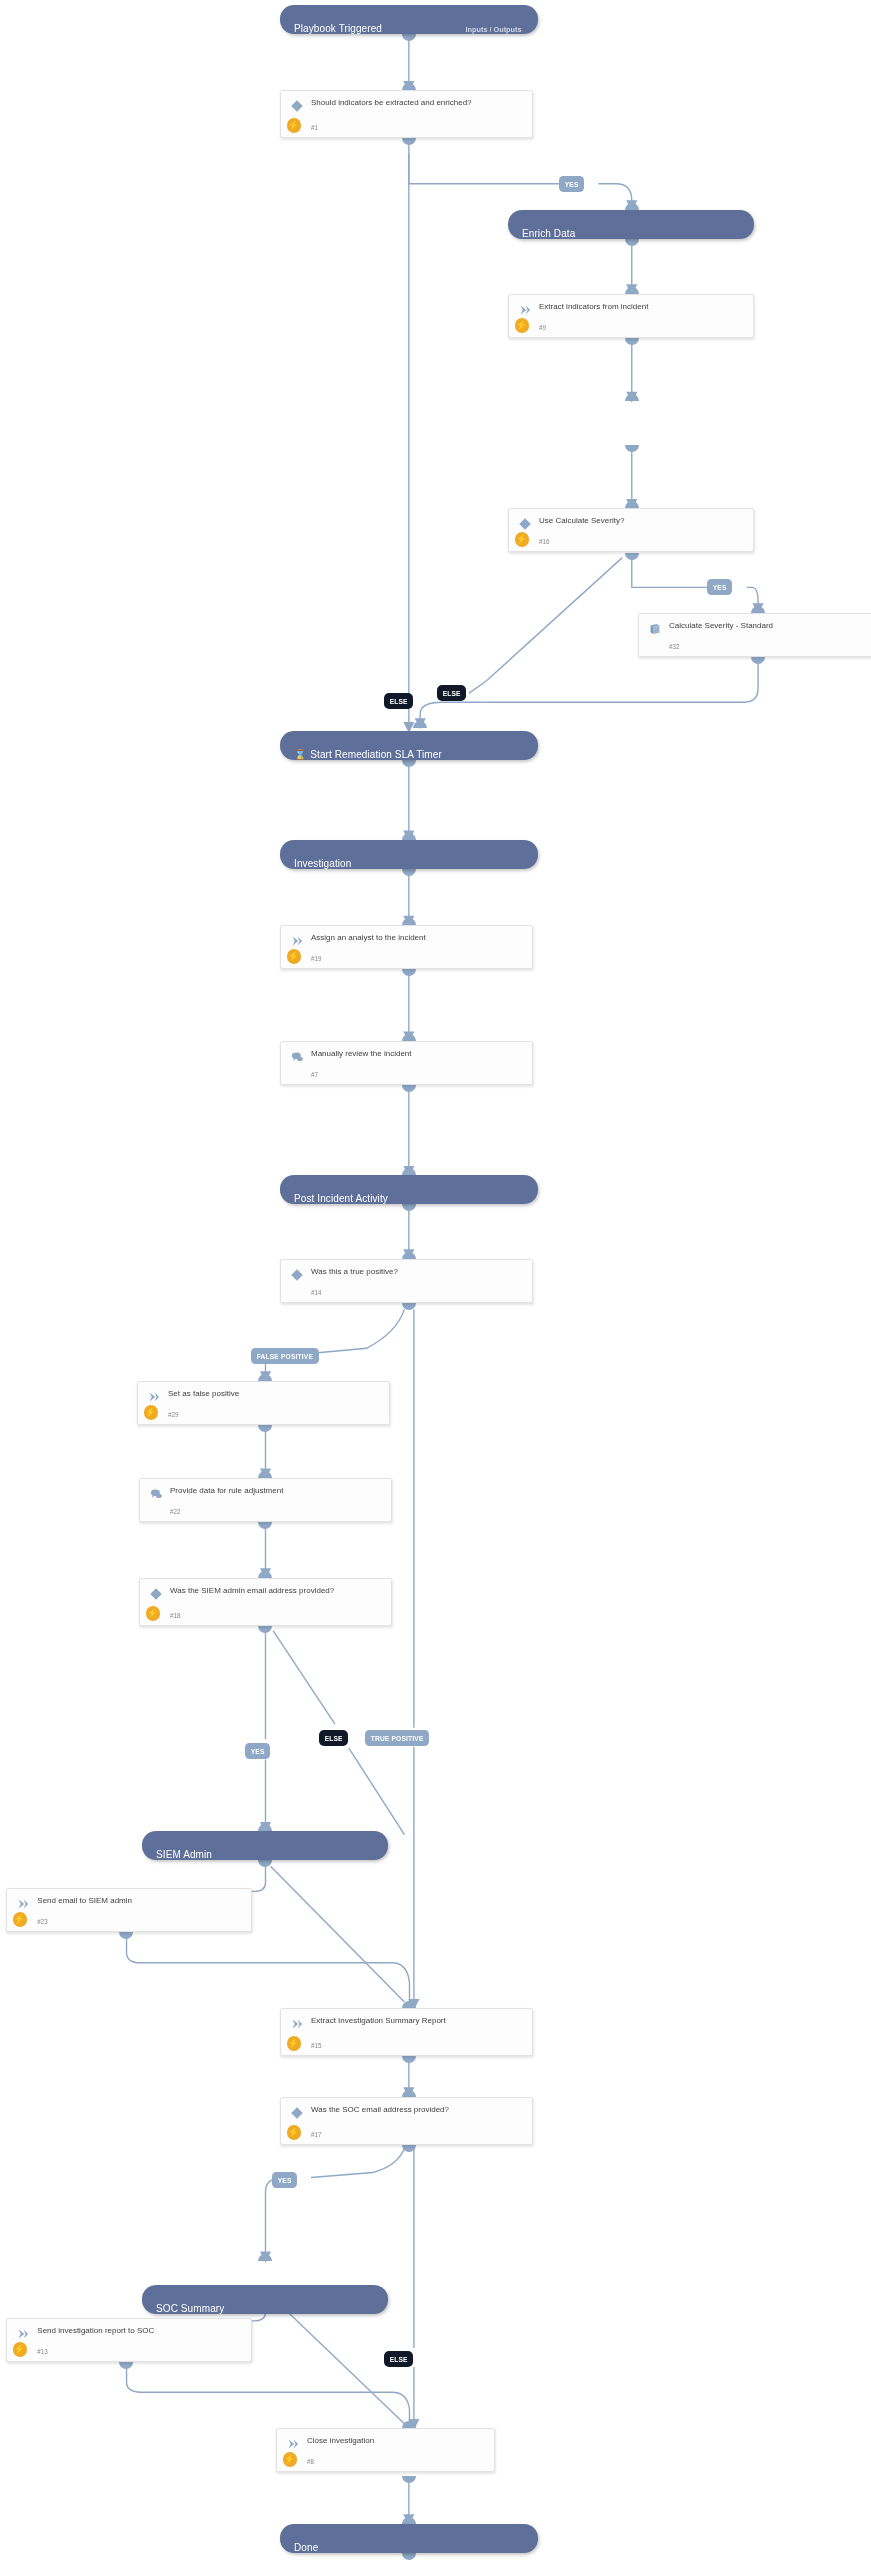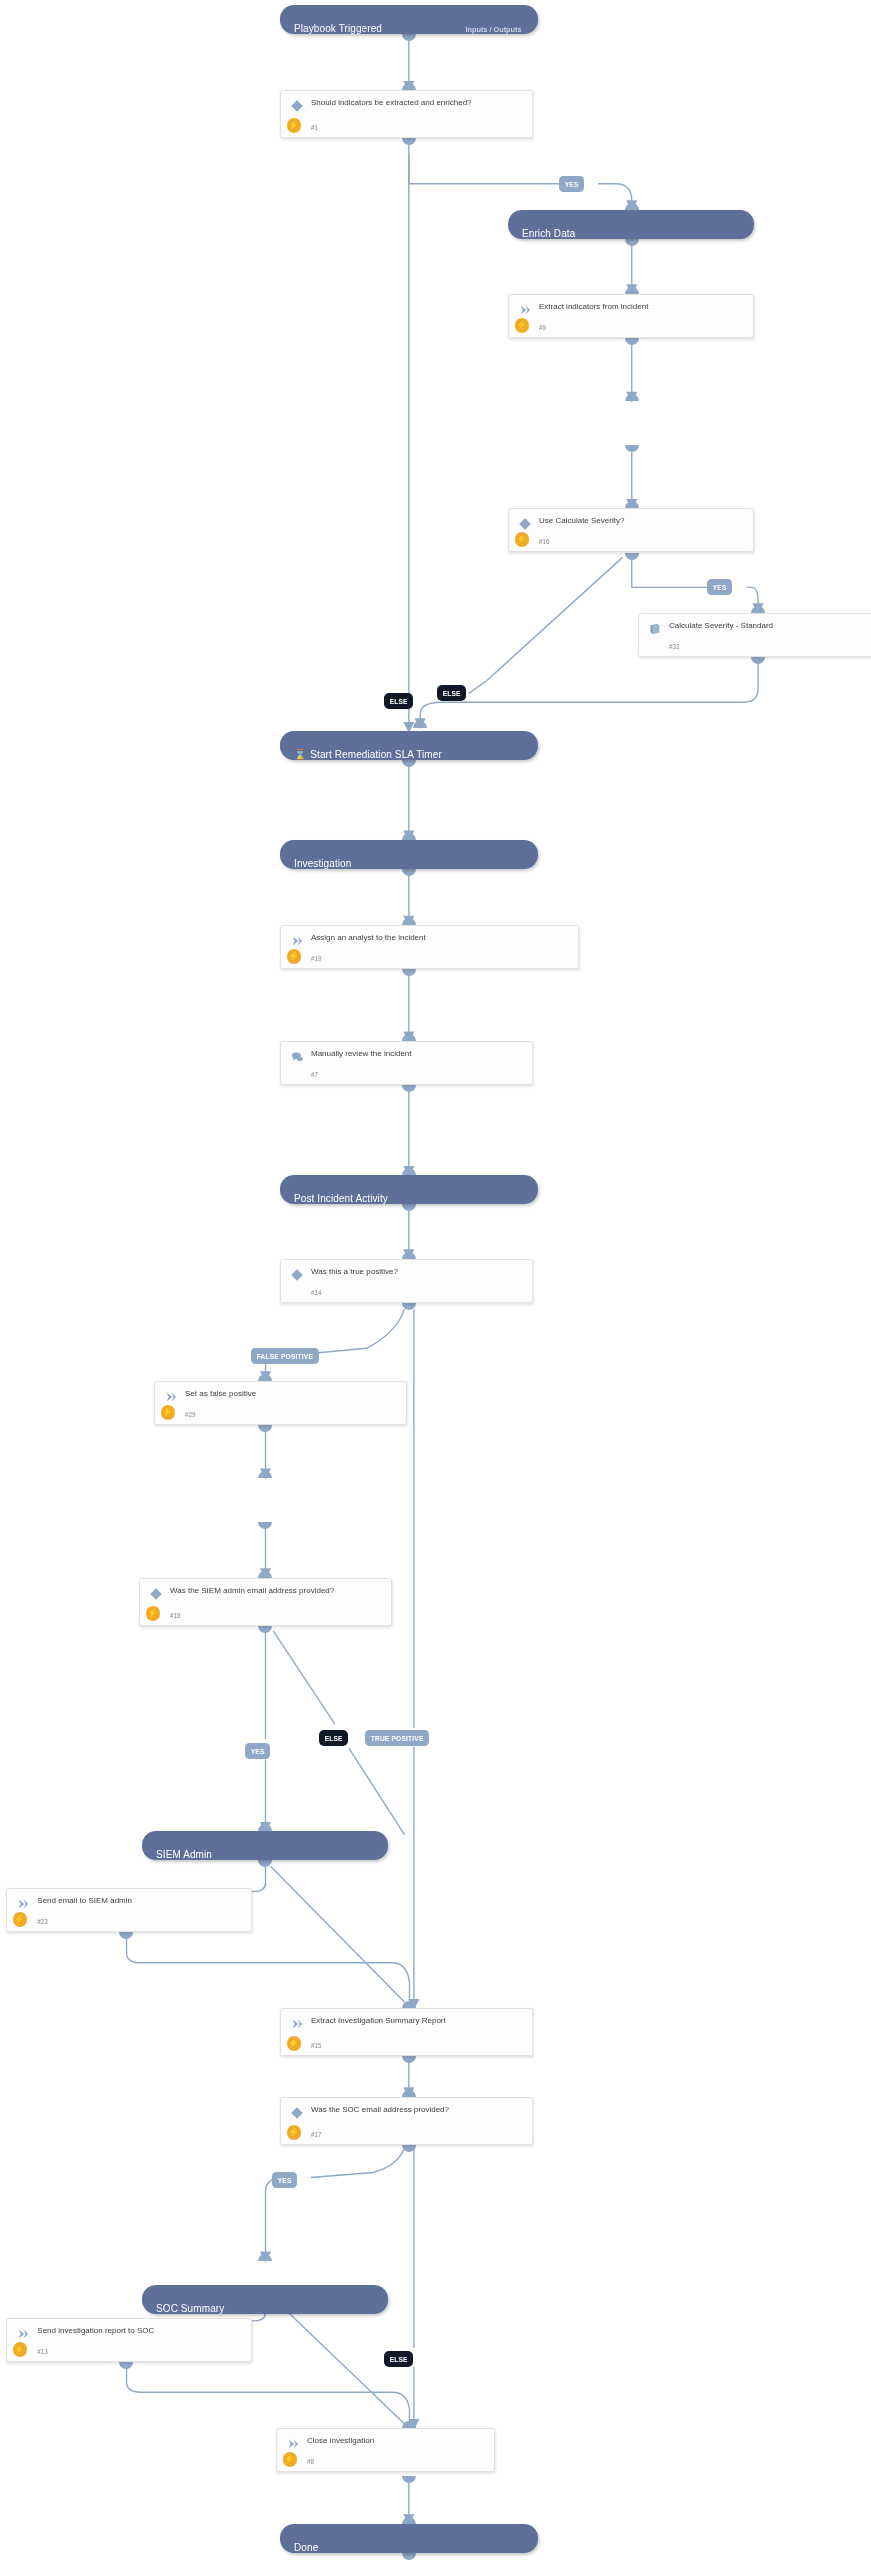--- a/index.html
+++ b/index.html
@@ -275,21 +275,21 @@
       <svg viewBox="0 0 22 22" width="14" height="14">
           <path d="M4 5 L14 3 L18 6 L8 8 Z" fill="#8fa8c6"></path>
           <path d="M4 5 L8 8 L8 19 L4 16 Z" fill="#7e9ab9"></path>
           <path d="M8 8 L18 6 L18 17 L8 19 Z" fill="#9db6d0"></path>
         </svg>
     </span>
     <div class="title">Calculate Severity - Standard</div>
     <div class="num">#32</div>
   </div>
 
-  <div class="card" style="left:280px;top:925px;width:299px;height:44px;">
+  <div class="card" style="left:280px;top:925px;width:253px;height:44px;">
     <span class="ic">
       <svg viewBox="0 0 22 22" width="14" height="14">
           <path d="M4 4 L13 11 L4 18 L7.5 11 Z" fill="#8fa8c6"></path>
           <path d="M12 4 L19 11 L12 18 L15 11 Z" fill="#8fa8c6"></path>
         </svg>
     </span>
     <div class="title">Assign an analyst to the incident</div>
     <div class="bolt">⚡</div>
     <div class="num">#19</div>
   </div>
@@ -309,32 +309,43 @@
   <div class="card" style="left:280px;top:1259px;width:253px;height:44px;">
     <span class="ic">
       <svg viewBox="0 0 22 22" width="14" height="14">
           <rect x="4.6" y="4.6" width="12.8" height="12.8" transform="rotate(45 11 11)" fill="#8fa8c6"></rect>
         </svg>
     </span>
     <div class="title">Was this a true positive?</div>
     <div class="num">#14</div>
   </div>
 
-  <div class="card" style="left:154px;top:1381px;width:253px;height:44px;">
+  <div class="card" style="left:137px;top:1381px;width:253px;height:44px;">
     <span class="ic">
       <svg viewBox="0 0 22 22" width="14" height="14">
           <path d="M4 4 L13 11 L4 18 L7.5 11 Z" fill="#8fa8c6"></path>
           <path d="M12 4 L19 11 L12 18 L15 11 Z" fill="#8fa8c6"></path>
         </svg>
     </span>
     <div class="title">Set as false positive</div>
     <div class="bolt">⚡</div>
     <div class="num">#29</div>
   </div>
 
+  <div class="card" style="left:139px;top:1478px;width:253px;height:44px;">
+    <span class="ic">
+      <svg viewBox="0 0 22 22" width="14" height="14">
+          <ellipse cx="10" cy="9" rx="7" ry="5" fill="#8fa8c6"></ellipse>
+          <path d="M6 12 L5 17 L10 13 Z" fill="#8fa8c6"></path>
+          <ellipse cx="15.5" cy="14" rx="4.5" ry="3.4" fill="#8fa8c6"></ellipse>
+        </svg>
+    </span>
+    <div class="title">Provide data for rule adjustment</div>
+    <div class="num">#22</div>
+  </div>
 
   <div class="card" style="left:139px;top:1578px;width:253px;height:48px;">
     <span class="ic">
       <svg viewBox="0 0 22 22" width="14" height="14">
           <rect x="4.6" y="4.6" width="12.8" height="12.8" transform="rotate(45 11 11)" fill="#8fa8c6"></rect>
         </svg>
     </span>
     <div class="title">Was the SIEM admin email address provided?</div>
     <div class="bolt">⚡</div>
     <div class="num">#18</div>

